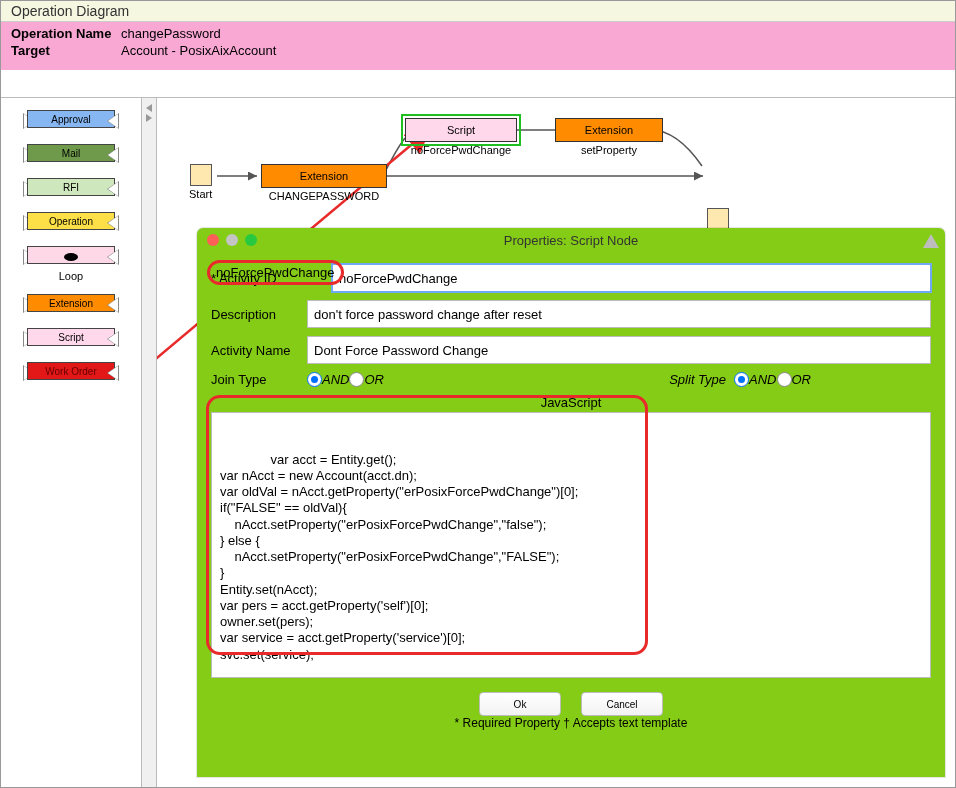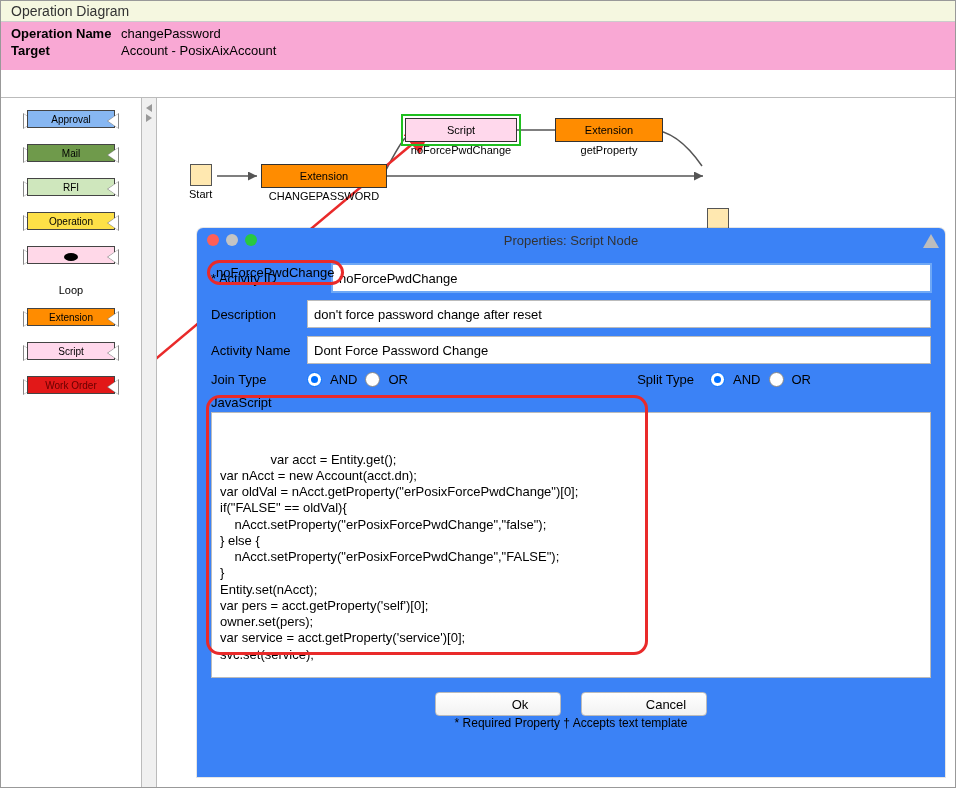--- a/index.html
+++ b/index.html
@@ -11,55 +11,55 @@
 .meta-label{width:110px;font-weight:bold;}
 .content{position:absolute;top:96px;left:0;right:0;bottom:0;border-top:1px solid #bbb;}
 .split{display:flex;height:100%;}
 .palette{width:140px;border-right:1px solid #bbb;padding-top:12px;display:flex;flex-direction:column;gap:12px;align-items:center;background:#fff;position:relative;}
 .palette-item{position:relative;width:96px;height:22px;display:flex;align-items:flex-start;justify-content:center;}
 .chip{position:relative;width:88px;height:18px;border:1px solid #444;box-sizing:border-box;font-size:10px;display:flex;align-items:center;justify-content:center;}
 .arrow-left{position:absolute;left:0;top:50%;transform:translateY(-50%);width:0;height:0;border-top:8px solid transparent;border-bottom:8px solid transparent;border-left:12px solid #888;}
 .arrow-left::after{content:"";position:absolute;left:-11px;top:-7px;border-top:7px solid transparent;border-bottom:7px solid transparent;border-left:10px solid #fff;}
 .arrow-right{position:absolute;right:0;top:50%;transform:translateY(-50%);width:0;height:0;border-top:8px solid transparent;border-bottom:8px solid transparent;border-right:12px solid #888;}
 .arrow-right::after{content:"";position:absolute;right:-11px;top:-7px;border-top:7px solid transparent;border-bottom:7px solid transparent;border-right:10px solid #fff;}
-.palette-label{font-size:11px;text-align:center;margin-top:16px;}
+.palette-label{font-size:11px;text-align:center;margin-top:2px;}
 .splitter{width:14px;background:#f0f0f0;border-right:1px solid #bbb;display:flex;flex-direction:column;align-items:center;padding-top:6px;gap:2px;}
 .sp-tri{width:0;height:0;border-top:4px solid transparent;border-bottom:4px solid transparent;border-right:6px solid #999;}
 .canvas{flex:1;position:relative;background:#fff;}
 .node{position:absolute;text-align:center;}
 .node-box{border:1px solid #555;background:#ffe8b0;width:22px;height:22px;margin:0 auto;box-sizing:border-box;}
 .node-label{font-size:11px;margin-top:2px;}
 .ext-box{border:1px solid #333;background:#ff8c00;color:#000;height:22px;display:flex;align-items:center;justify-content:center;font-size:11px;padding:0 4px;position:relative;}
 .script-box{border:1px solid #333;background:#ffd8ec;height:22px;display:flex;align-items:center;justify-content:center;font-size:11px;padding:0 12px;position:relative;}
 .script-sel{outline:2px solid #1fbf1f;outline-offset:2px;}
 svg.flow-lines{position:absolute;top:0;left:0;width:100%;height:100%;pointer-events:none;}
-.dialog{position:absolute;top:130px;left:40px;right:10px;bottom:10px;background:#3b82f6;border-top-left-radius:6px;border-top-right-radius:6px;box-shadow:0 0 0 1px rgba(0,0,0,.1);font-size:13px;}
+.dialog{position:absolute;top:130px;left:40px;right:10px;bottom:10px;background:#84cc16;border-top-left-radius:6px;border-top-right-radius:6px;box-shadow:0 0 0 1px rgba(0,0,0,.1);font-size:13px;}
 .titlebar{height:24px;display:flex;align-items:center;position:relative;}
 .tb-btns{display:flex;gap:7px;margin-left:10px;}
 .tb-btn{width:12px;height:12px;border-radius:50%;}
 .tb-close{background:#ff5f57;}
 .tb-min{background:#c4c4c4;}
 .tb-zoom{background:#28c840;}
 .tb-title{position:absolute;left:0;right:0;text-align:center;font-size:13px;color:#333;pointer-events:none;}
 .dialog-body{padding:12px 14px 6px;}
 .field-row{display:flex;align-items:center;margin-bottom:8px;font-size:13px;}
 .field-label{width:96px;}
 .field-input{flex:1;background:#fff;border:1px solid #bbb;padding:3px 6px;height:20px;font-size:13px;box-sizing:content-box;}
 .id-highlight{border:3px solid #e92a2a;border-radius:14px;padding:2px 6px;color:#000;display:inline-block;}
 .id-cell{position:relative;gap:25px;}
 .id-overlay{position:absolute;left:-4px;top:-4px;height:26px;pointer-events:none;}
-.radio-row{display:flex;align-items:flex-end;gap:8px;}
+.radio-row{display:flex;align-items:flex-end;font-style:italic;}
 .radio{width:13px;height:13px;border:1px solid #888;border-radius:50%;display:inline-flex;align-items:center;justify-content:center;background:#fff;}
 .radio.sel{border-color:#0070ff;}
 .radio.sel::after{content:"";width:7px;height:7px;border-radius:50%;background:#0070ff;}
-.js-label{font-size:13px;margin-top:2px;margin-bottom:2px;}
+.js-label{font-size:13px;margin-top:2px;margin-bottom:2px;text-align:center;}
 .js-box{background:#fff;border:1px solid #bbb;height:266px;padding:6px 8px;font-size:13px;white-space:pre;font-family:Arial,Helvetica,sans-serif;line-height:1.25;box-sizing:border-box;position:relative;}
 .js-highlight{position:absolute;top:-18px;left:-6px;right:282px;height:254px;border:3px solid #e92a2a;border-radius:14px;pointer-events:none;}
 .dlg-buttons{display:flex;justify-content:center;gap:20px;margin-top:14px;}
-.dlg-btn{width:80px;height:22px;background:linear-gradient(#fff,#f2f2f2);border:1px solid #bbb;border-radius:4px;font-size:13px;display:flex;align-items:center;justify-content:center;padding-left:44px;}
+.dlg-btn{width:80px;height:22px;background:linear-gradient(#fff,#f2f2f2);border:1px solid #bbb;border-radius:4px;font-size:10px;display:flex;align-items:center;justify-content:center;}
 .dlg-foot{text-align:center;font-size:12px;font-weight:normal;}
 .warn-icon{position:absolute;top:6px;right:6px;width:0;height:0;border-left:8px solid transparent;border-right:8px solid transparent;border-bottom:14px solid #bdbdbd;}
 .red-arrow{pointer-events:none;}
 .loop-dot{width:14px;height:8px;background:#000;border-radius:50%;margin-top:3px;}
 .loop-chip{flex-direction:column;}
 </style>
 </head>
 <body>
 
 <div class="page">
@@ -179,21 +179,21 @@
           <div class="node-label">CHANGEPASSWORD</div>
         </div>
 
         <div class="node" style="left:248px;top:20px;width:112px;">
           <div class="script-box script-sel">Script</div>
           <div class="node-label">noForcePwdChange</div>
         </div>
 
         <div class="node" style="left:398px;top:20px;width:108px;">
           <div class="ext-box">Extension</div>
-          <div class="node-label">getProperty</div>
+          <div class="node-label">setProperty</div>
         </div>
 
         <div class="node" style="left:550px;top:66px;margin-top:44px;">
           <div class="node-box"></div>
           <div class="node-label">End</div>
         </div>
 
         <div class="dialog">
           <div class="warn-icon"></div>
           <div class="titlebar">

